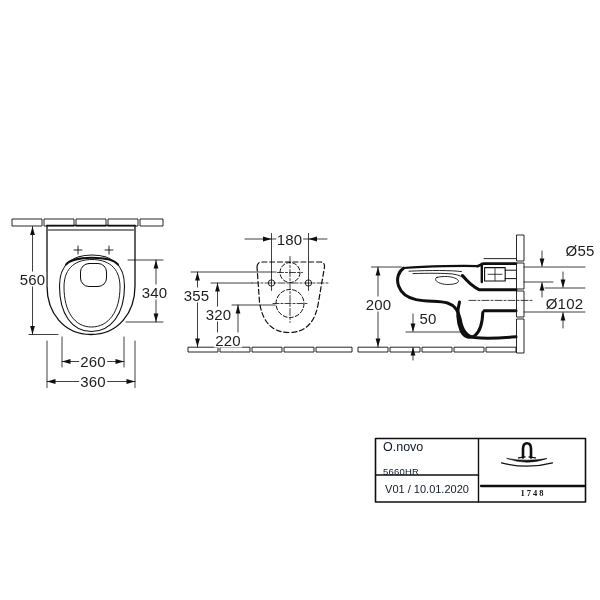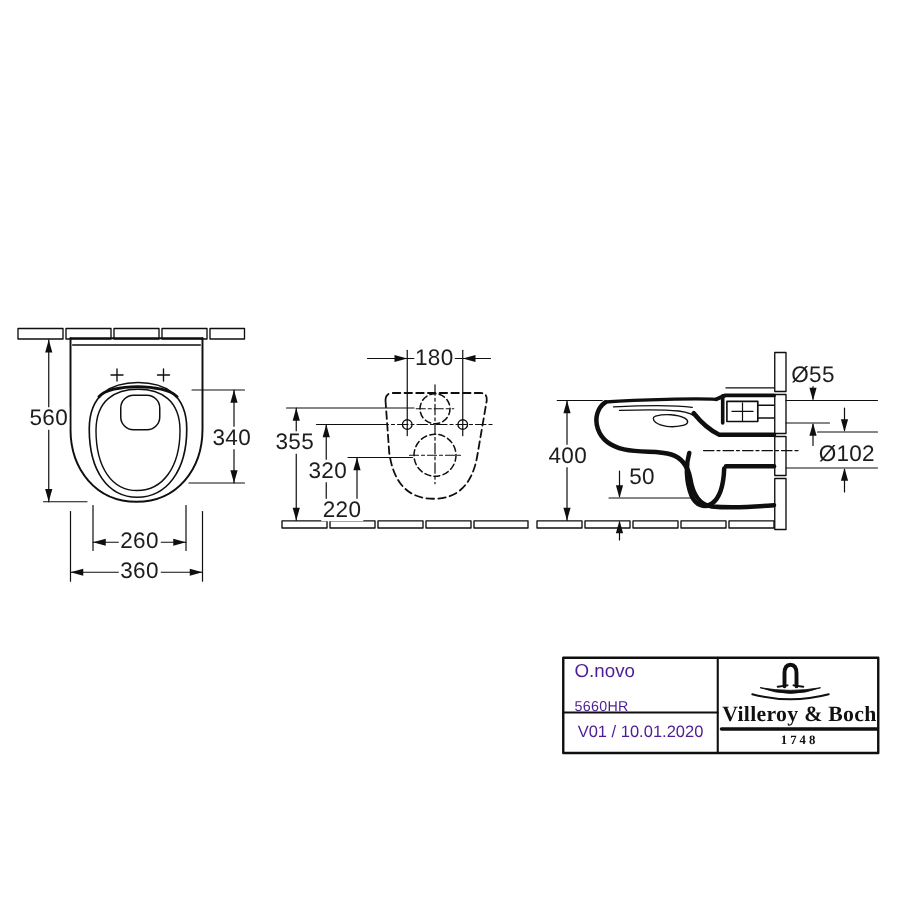--- a/index.html
+++ b/index.html
@@ -6,21 +6,21 @@
   .sheet{
     position:relative;width:600px;height:600px;background:#ffffff;overflow:hidden;
     font-family:"Liberation Sans","DejaVu Sans",sans-serif;
   }
   .sheet svg{position:absolute;left:0;top:0;}
   .dim-label{
     position:absolute;transform:translate(-50%,-50%);
     font-size:15px;color:#1d1d1d;background:#ffffff;
     padding:0 1px;white-space:nowrap;line-height:1;letter-spacing:.2px;
   }
-  .tb-text{position:absolute;color:#4c1d95;white-space:nowrap;line-height:1;}
+  .tb-text{position:absolute;color:#0f172a;white-space:nowrap;line-height:1;}
   .tb-series{left:383px;top:441px;font-size:12.5px;}
   .tb-article{left:383px;top:455px;font-size:9.5px;letter-spacing:.2px;margin-top:12px;}
   .tb-version{left:427px;top:489px;transform:translate(-50%,-50%);font-size:11px;}
   .tb-brand{
     left:533px;top:477px;transform:translate(-50%,-50%);
     font-family:"Liberation Serif","DejaVu Serif",serif;
     font-weight:bold;font-size:14.5px;letter-spacing:.2px;color:#111;
   }
   .tb-year{
     left:533px;top:492.5px;transform:translate(-50%,-50%);
@@ -234,24 +234,23 @@
 <div class="dim-label" style="left:32.5px;top:279px;">560</div>
 <div class="dim-label" style="left:154.5px;top:292px;">340</div>
 <div class="dim-label" style="left:93px;top:361px;">260</div>
 <div class="dim-label" style="left:93px;top:381px;">360</div>
 
 <div class="dim-label" style="left:289.5px;top:239px;">180</div>
 <div class="dim-label" style="left:196.5px;top:295px;">355</div>
 <div class="dim-label" style="left:218.5px;top:314px;">320</div>
 <div class="dim-label" style="left:228px;top:324px;margin-top:16px;">220</div>
 
-<div class="dim-label" style="left:378.5px;top:304px;">400</div>
+<div class="dim-label" style="left:378.5px;top:304px;">200</div>
 <div class="dim-label" style="left:428px;top:318px;">50</div>
-<div class="dim-label" style="left:542px;top:250px;">Ø55</div>
+<div class="dim-label" style="left:580px;top:250px;">Ø55</div>
 <div class="dim-label" style="left:564.5px;top:303px;">Ø102</div>
 
 <div class="tb-text tb-series">O.novo</div>
 <div class="tb-text tb-article">5660HR</div>
 <div class="tb-text tb-version">V01 / 10.01.2020</div>
-<div class="tb-text tb-brand">Villeroy &amp; Boch</div>
 <div class="tb-text tb-year">1748</div>
 
 </div>
 
 </body></html>

